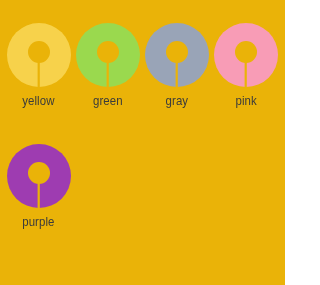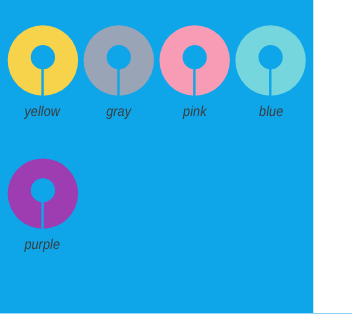--- a/index.html
+++ b/index.html
@@ -68,40 +68,56 @@
     transform: scaleX(0.88);
     transform-origin: center top;
     white-space: nowrap;
     margin-top: 3px;
     text-align: center;
   }
 </style>
 </head>
 <body style="background: rgb(255, 255, 255);">
 
-<div id="swatch-board" style="background: #0ea5e9; font-style: italic;">
+<div id="swatch-board" style="background: #eab308;">
   <div class="swatch-grid" id="swatch-grid">
   <div class="swatch-cell">
     <div class="ring-wrap">
       <svg class="ring-svg" viewBox="0 0 66 66" xmlns="http://www.w3.org/2000/svg">
         <defs>
           <mask class="ring-mask" id="ring-mask-0">
             <rect x="0" y="0" width="66" height="66" fill="#000"></rect>
             <circle cx="33" cy="33" r="32" fill="#fff"></circle>
             <circle class="ring-hole" cx="33" cy="30" r="11" fill="#000"></circle>
             <rect class="ring-slot" x="31.6" y="30" width="2.2" height="36" fill="#000"></rect>
           </mask>
         </defs>
         <rect class="ring-body" x="0" y="0" width="66" height="66" mask="url(#ring-mask-0)" fill="#F7D24B"></rect>
       </svg>
     </div>
     <div class="swatch-label" style="color: rgb(59, 59, 59);">yellow</div>
   </div>
 
 
+  <div class="swatch-cell">
+    <div class="ring-wrap">
+      <svg class="ring-svg" viewBox="0 0 66 66" xmlns="http://www.w3.org/2000/svg">
+        <defs>
+          <mask class="ring-mask" id="ring-mask-2">
+            <rect x="0" y="0" width="66" height="66" fill="#000"></rect>
+            <circle cx="33" cy="33" r="32" fill="#fff"></circle>
+            <circle class="ring-hole" cx="33" cy="30" r="11" fill="#000"></circle>
+            <rect class="ring-slot" x="31.6" y="30" width="2.2" height="36" fill="#000"></rect>
+          </mask>
+        </defs>
+        <rect class="ring-body" x="0" y="0" width="66" height="66" mask="url(#ring-mask-2)" fill="#9AD94E"></rect>
+      </svg>
+    </div>
+    <div class="swatch-label" style="color: rgb(59, 59, 59);">green</div>
+  </div>
 
 
   <div class="swatch-cell">
     <div class="ring-wrap">
       <svg class="ring-svg" viewBox="0 0 66 66" xmlns="http://www.w3.org/2000/svg">
         <defs>
           <mask class="ring-mask" id="ring-mask-4">
             <rect x="0" y="0" width="66" height="66" fill="#000"></rect>
             <circle cx="33" cy="33" r="32" fill="#fff"></circle>
             <circle class="ring-hole" cx="33" cy="30" r="11" fill="#000"></circle>
@@ -124,36 +140,20 @@
             <circle class="ring-hole" cx="33" cy="30" r="11" fill="#000"></circle>
             <rect class="ring-slot" x="31.6" y="30" width="2.2" height="36" fill="#000"></rect>
           </mask>
         </defs>
         <rect class="ring-body" x="0" y="0" width="66" height="66" mask="url(#ring-mask-5)" fill="#F89CB6"></rect>
       </svg>
     </div>
     <div class="swatch-label" style="color: rgb(59, 59, 59);">pink</div>
   </div>
 
-  <div class="swatch-cell">
-    <div class="ring-wrap">
-      <svg class="ring-svg" viewBox="0 0 66 66" xmlns="http://www.w3.org/2000/svg">
-        <defs>
-          <mask class="ring-mask" id="ring-mask-6">
-            <rect x="0" y="0" width="66" height="66" fill="#000"></rect>
-            <circle cx="33" cy="33" r="32" fill="#fff"></circle>
-            <circle class="ring-hole" cx="33" cy="30" r="11" fill="#000"></circle>
-            <rect class="ring-slot" x="31.6" y="30" width="2.2" height="36" fill="#000"></rect>
-          </mask>
-        </defs>
-        <rect class="ring-body" x="0" y="0" width="66" height="66" mask="url(#ring-mask-6)" fill="#76D6DD"></rect>
-      </svg>
-    </div>
-    <div class="swatch-label" style="color: rgb(59, 59, 59);">blue</div>
-  </div>
 
   <div class="swatch-cell">
     <div class="ring-wrap">
       <svg class="ring-svg" viewBox="0 0 66 66" xmlns="http://www.w3.org/2000/svg">
         <defs>
           <mask class="ring-mask" id="ring-mask-7">
             <rect x="0" y="0" width="66" height="66" fill="#000"></rect>
             <circle cx="33" cy="33" r="32" fill="#fff"></circle>
             <circle class="ring-hole" cx="33" cy="30" r="11" fill="#000"></circle>
             <rect class="ring-slot" x="31.6" y="30" width="2.2" height="36" fill="#000"></rect>

